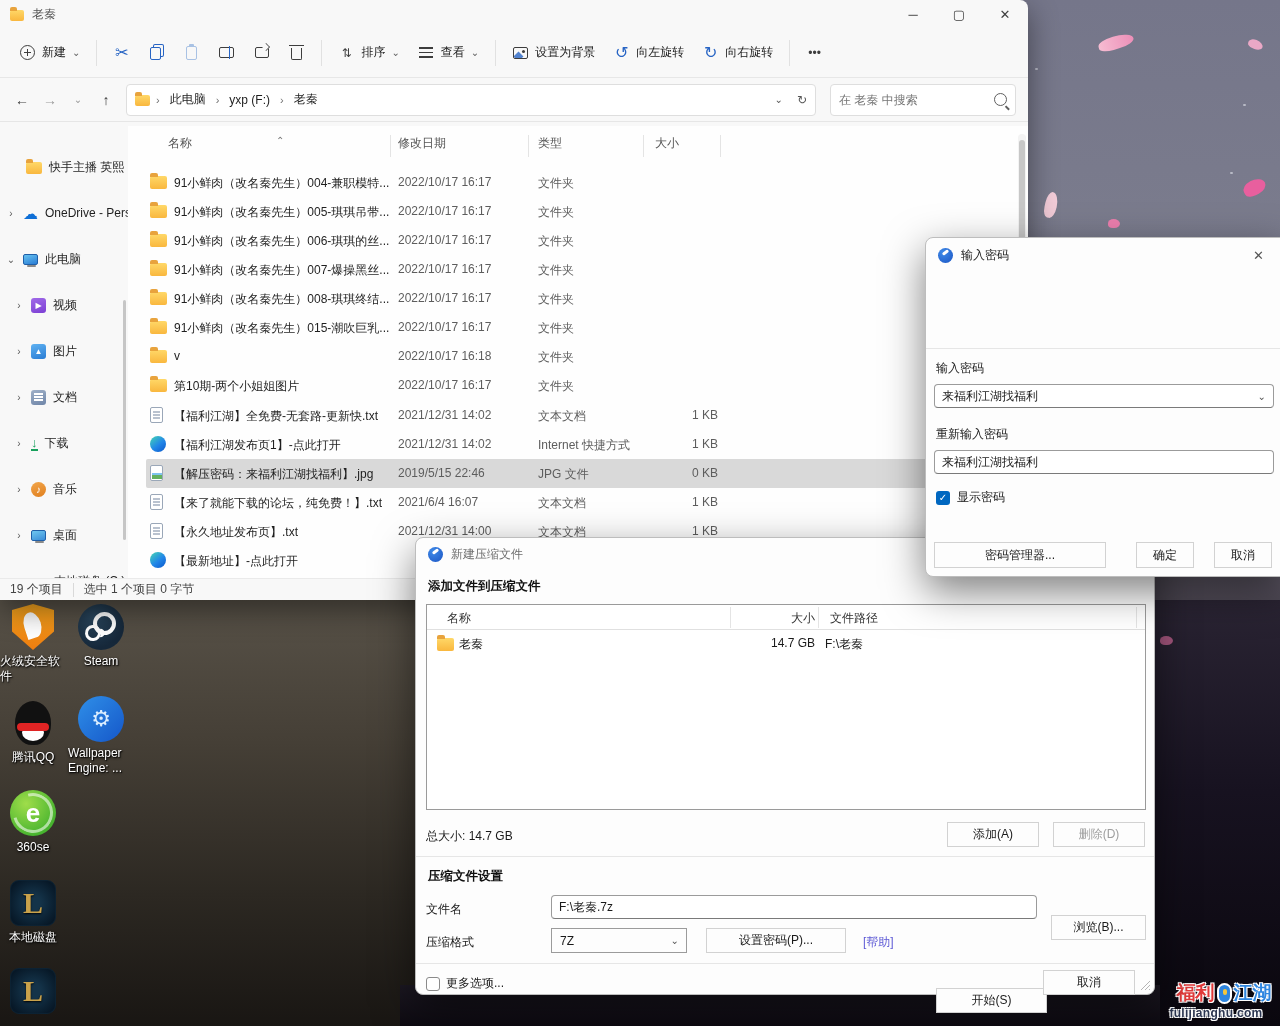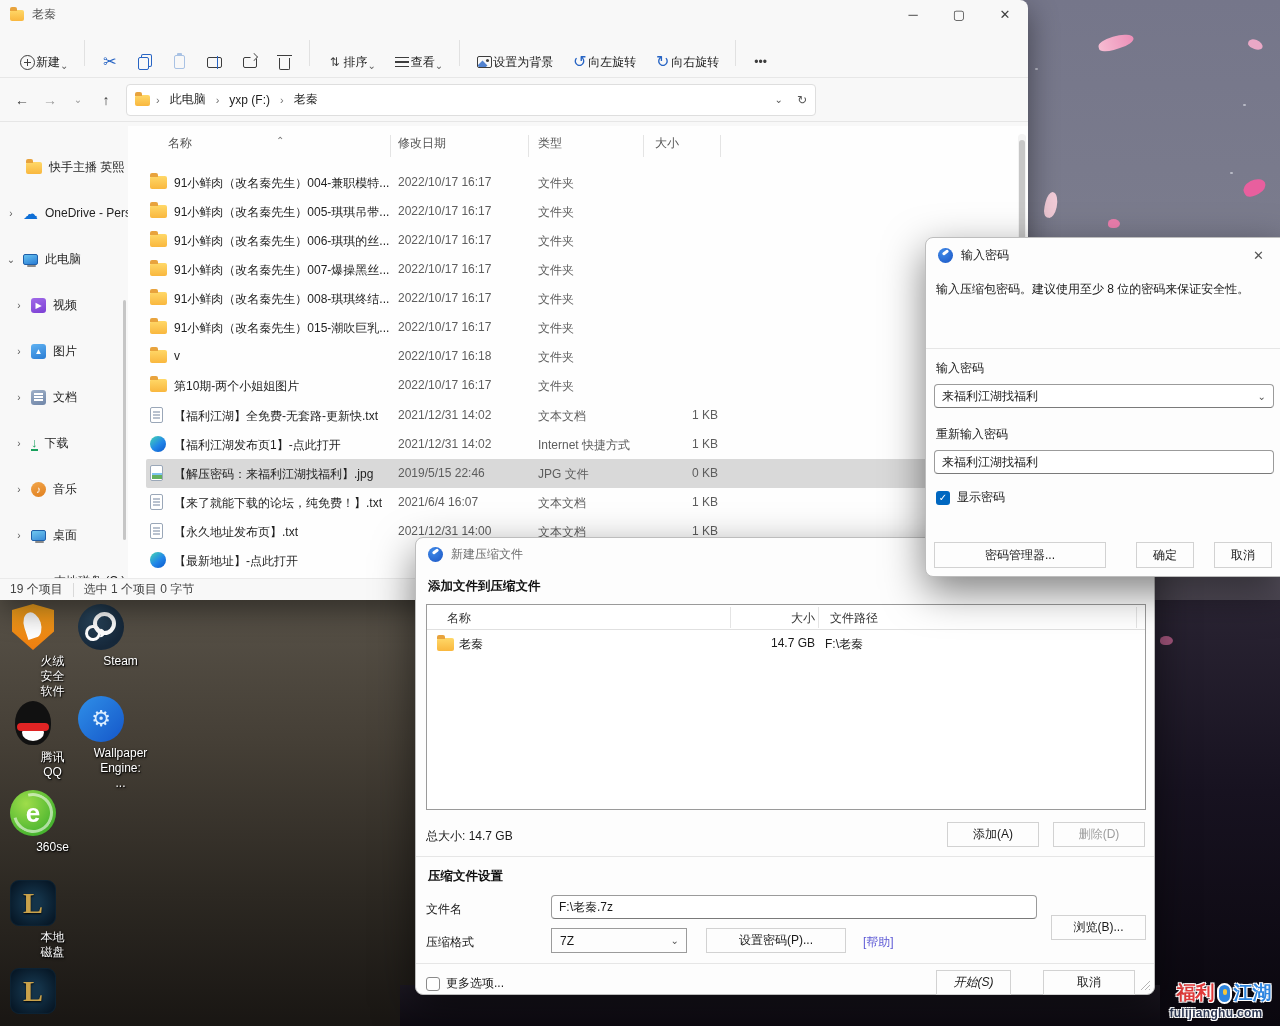--- a/index.html
+++ b/index.html
@@ -27,22 +27,22 @@
     text-shadow:-1px -1px 0 #fff,1px -1px 0 #fff,-1px 1px 0 #fff,1px 1px 0 #fff; }
   .wm-red { color:#e03a3a;margin-left:16px; } .wm-blue { color:#2f86e0; }
   .wm-mouse { display:inline-block; width:15px; height:21px; background:#2f86e0; border:2px solid #fff;
     border-radius:8px; position:relative; }
   .wm-mouse::after { content:""; position:absolute; left:4px; top:4px; width:4px; height:6px; background:#f5c63c; border-radius:2px; }
   .wm-domain { font-size:12px; font-weight:bold; color:#2b3550; letter-spacing:.3px;
     text-shadow:-1px -1px 0 #fff,1px -1px 0 #fff,-1px 1px 0 #fff,1px 1px 0 #fff; }
 
   
   .dico { position:absolute; z-index:1; width:66px; display:flex; flex-direction:column; align-items:center; gap:4px; }
-  .dico .lbl { color:#fff; font-size:12px; text-align:center; line-height:1.25;
-    text-shadow:0 1px 3px rgba(0,0,0,.9),1px 1px 1px rgba(0,0,0,.8);padding-left:39px; }
+  .dico .lbl { color:#fff; font-size:12px; line-height:1.25;
+    text-shadow:0 1px 3px rgba(0,0,0,.9),1px 1px 1px rgba(0,0,0,.8); }
   .dicon { width:46px; height:46px; position:relative; display:flex; align-items:center; justify-content:center; }
   .huorong-sh { width:42px; height:46px; background:linear-gradient(180deg,#f6a61e,#ee7d10);
     clip-path:polygon(50% 0,100% 13%,100% 60%,50% 100%,0 60%,0 13%); position:relative; }
   .huorong-sh::after { content:""; position:absolute; left:12px; top:8px; width:17px; height:26px;
     background:#fff; border-radius:60% 60% 60% 0; transform:rotate(-18deg); }
   .steam-c { width:46px; height:46px; border-radius:50%; background:radial-gradient(circle at 35% 28%,#2a475e,#16283a 70%); position:relative; }
   .steam-c::before { content:""; position:absolute; right:8px; top:8px; width:15px; height:15px; border:4px solid #fff; border-radius:50%; }
   .steam-c::after { content:""; position:absolute; left:7px; bottom:9px; width:10px; height:10px; border:3px solid #fff; border-radius:50%; transform:rotate(40deg); box-shadow:6px -5px 0 -4px #fff; }
   .qq-body { width:36px; height:44px; background:#111; border-radius:50% 50% 46% 46%; position:relative; }
   .qq-body::before { content:""; position:absolute; left:7px; bottom:4px; width:22px; height:17px; background:#fff; border-radius:50%; }
@@ -58,21 +58,21 @@
   
   #explorer { position:absolute; left:0; top:0; width:1028px; height:600px; z-index:10;
     background:#f8f8f8; border-radius:0 8px 8px 0; box-shadow:0 10px 30px rgba(0,0,0,.45); }
   #titlebar { height:28px; display:flex; align-items:center; padding-left:10px; }
   #titlebar .t-label { margin-left:8px; color:#555; font-size:12px; }
   .wctrls { margin-left:auto; display:flex; height:28px; }
   .wctrl { width:46px; display:flex; align-items:center; justify-content:center; color:#404040; font-size:13px; }
   .wctrl:last-child { border-radius:0 8px 0 0; }
 
   #toolbar { height:50px; display:flex; align-items:center; padding:0 10px; border-bottom:1px solid #e7e7e7; }
-  .tbtn { display:flex; align-items:flex-end; padding:0 9px; height:36px; border-radius:5px; color:#1b1b1b; }
+  .tbtn { display:flex; align-items:center; gap:6px; padding:0 9px; height:36px; border-radius:5px; color:#1b1b1b; }
   .tbtn .chev { color:#616161; font-size:10px; }
   .tdiv { width:1px; height:26px; background:#e1e1e1; margin:0 7px; }
   .ticon { display:inline-flex; width:17px; height:17px; align-items:center; justify-content:center; }
   .blue { color:#2764c4; } .dark { color:#3d3d3d; }
   .glyph16 { font-size:16px; line-height:1; }
   
   .i-plus { width:15px; height:15px; border:1.4px solid #3d3d3d; border-radius:50%; position:relative; }
   .i-plus::before,.i-plus::after { content:""; position:absolute; background:#3d3d3d; }
   .i-plus::before { left:3px; top:6px; width:7px; height:1.4px; } .i-plus::after { left:6px; top:3px; width:1.4px; height:7px; }
   .i-copy { width:11px; height:13px; border:1.4px solid #2764c4; border-radius:2px; position:relative; background:#f8f8f8; box-shadow:3px -3px 0 -1px #f8f8f8, 3px -3px 0 0 #2764c4; margin-left:-2px; margin-top:2px; }
@@ -383,20 +383,24 @@
       <span class="crumb">此电脑</span>
       <span class="crumbsep">›</span>
       <span class="crumb">yxp (F:)</span>
       <span class="crumbsep">›</span>
       <span class="crumb">老秦</span>
       <span class="crumb-end">
         <span style="font-size:10px;">⌄</span>
         <span>↻</span>
       </span>
     </div>
+    <div id="searchbox">
+      <input placeholder="在 老秦 中搜索" style="">
+      <span class="mag"></span>
+    </div>
   </div>
 
   <div id="sidebar">
     <div class="sitem" style="padding-left:24px;">
       <span class="mi mi-folder"></span>
       <span class="slabel">快手主播 英熙</span>
     </div>
     <div class="sitem" style="margin-top:8px;">
       <span class="sv">›</span>
       <span class="mi mi-cloud">☁</span>
@@ -631,32 +635,31 @@
     <span style="margin-left:auto;padding-right:7px;font-size:10px;color:#555;">⌄</span>
   </span>
   <span class="btn" style="position:absolute;left:290px;top:390px;width:140px;">设置密码(P)...</span>
   <span class="helplink" style="position:absolute;left:447px;top:396px;">[帮助]</span>
 
   <span class="hr" style="top:425px;"></span>
   <span style="position:absolute;left:10px;top:437px;display:flex;align-items:center;gap:6px;">
     <span class="cbx off"></span>
     <span>更多选项...</span>
   </span>
-  <span class="btn" style="position:absolute;left:520px;top:432px;width:75px;font-style:italic;">开始(S)</span>
+  <span class="btn" style="position:absolute;left:520px;top:450px;width:111px;">开始(S)</span>
   <span class="btn" style="position:absolute;left:627px;top:432px;width:92px;">取消</span>
   <span class="grip"></span>
 </div>
 
 <div id="pwdlg" class="dialog">
   <div class="dlg-title">
     <span class="dlg-appico"></span>
     <span>输入密码</span>
     <span class="dlg-close">✕</span>
   </div>
-  <div style="position:absolute;left:10px;top:42px;right:8px;line-height:1.5;color:#1a1a1a;">输入压缩包密码。建议使用至少 8 位的密码来保证安全性。</div>
   <span class="hr" style="top:110px;"></span>
 
   <span class="pw-label" style="top:122px;">输入密码</span>
   <span class="combo" style="top:146px;">
     <input class="txt" value="来福利江湖找福利" style="">
     <span class="chevd">⌄</span>
   </span>
 
   <span class="pw-label" style="top:188px;">重新输入密码</span>
   <span class="combo" style="top:212px;">

